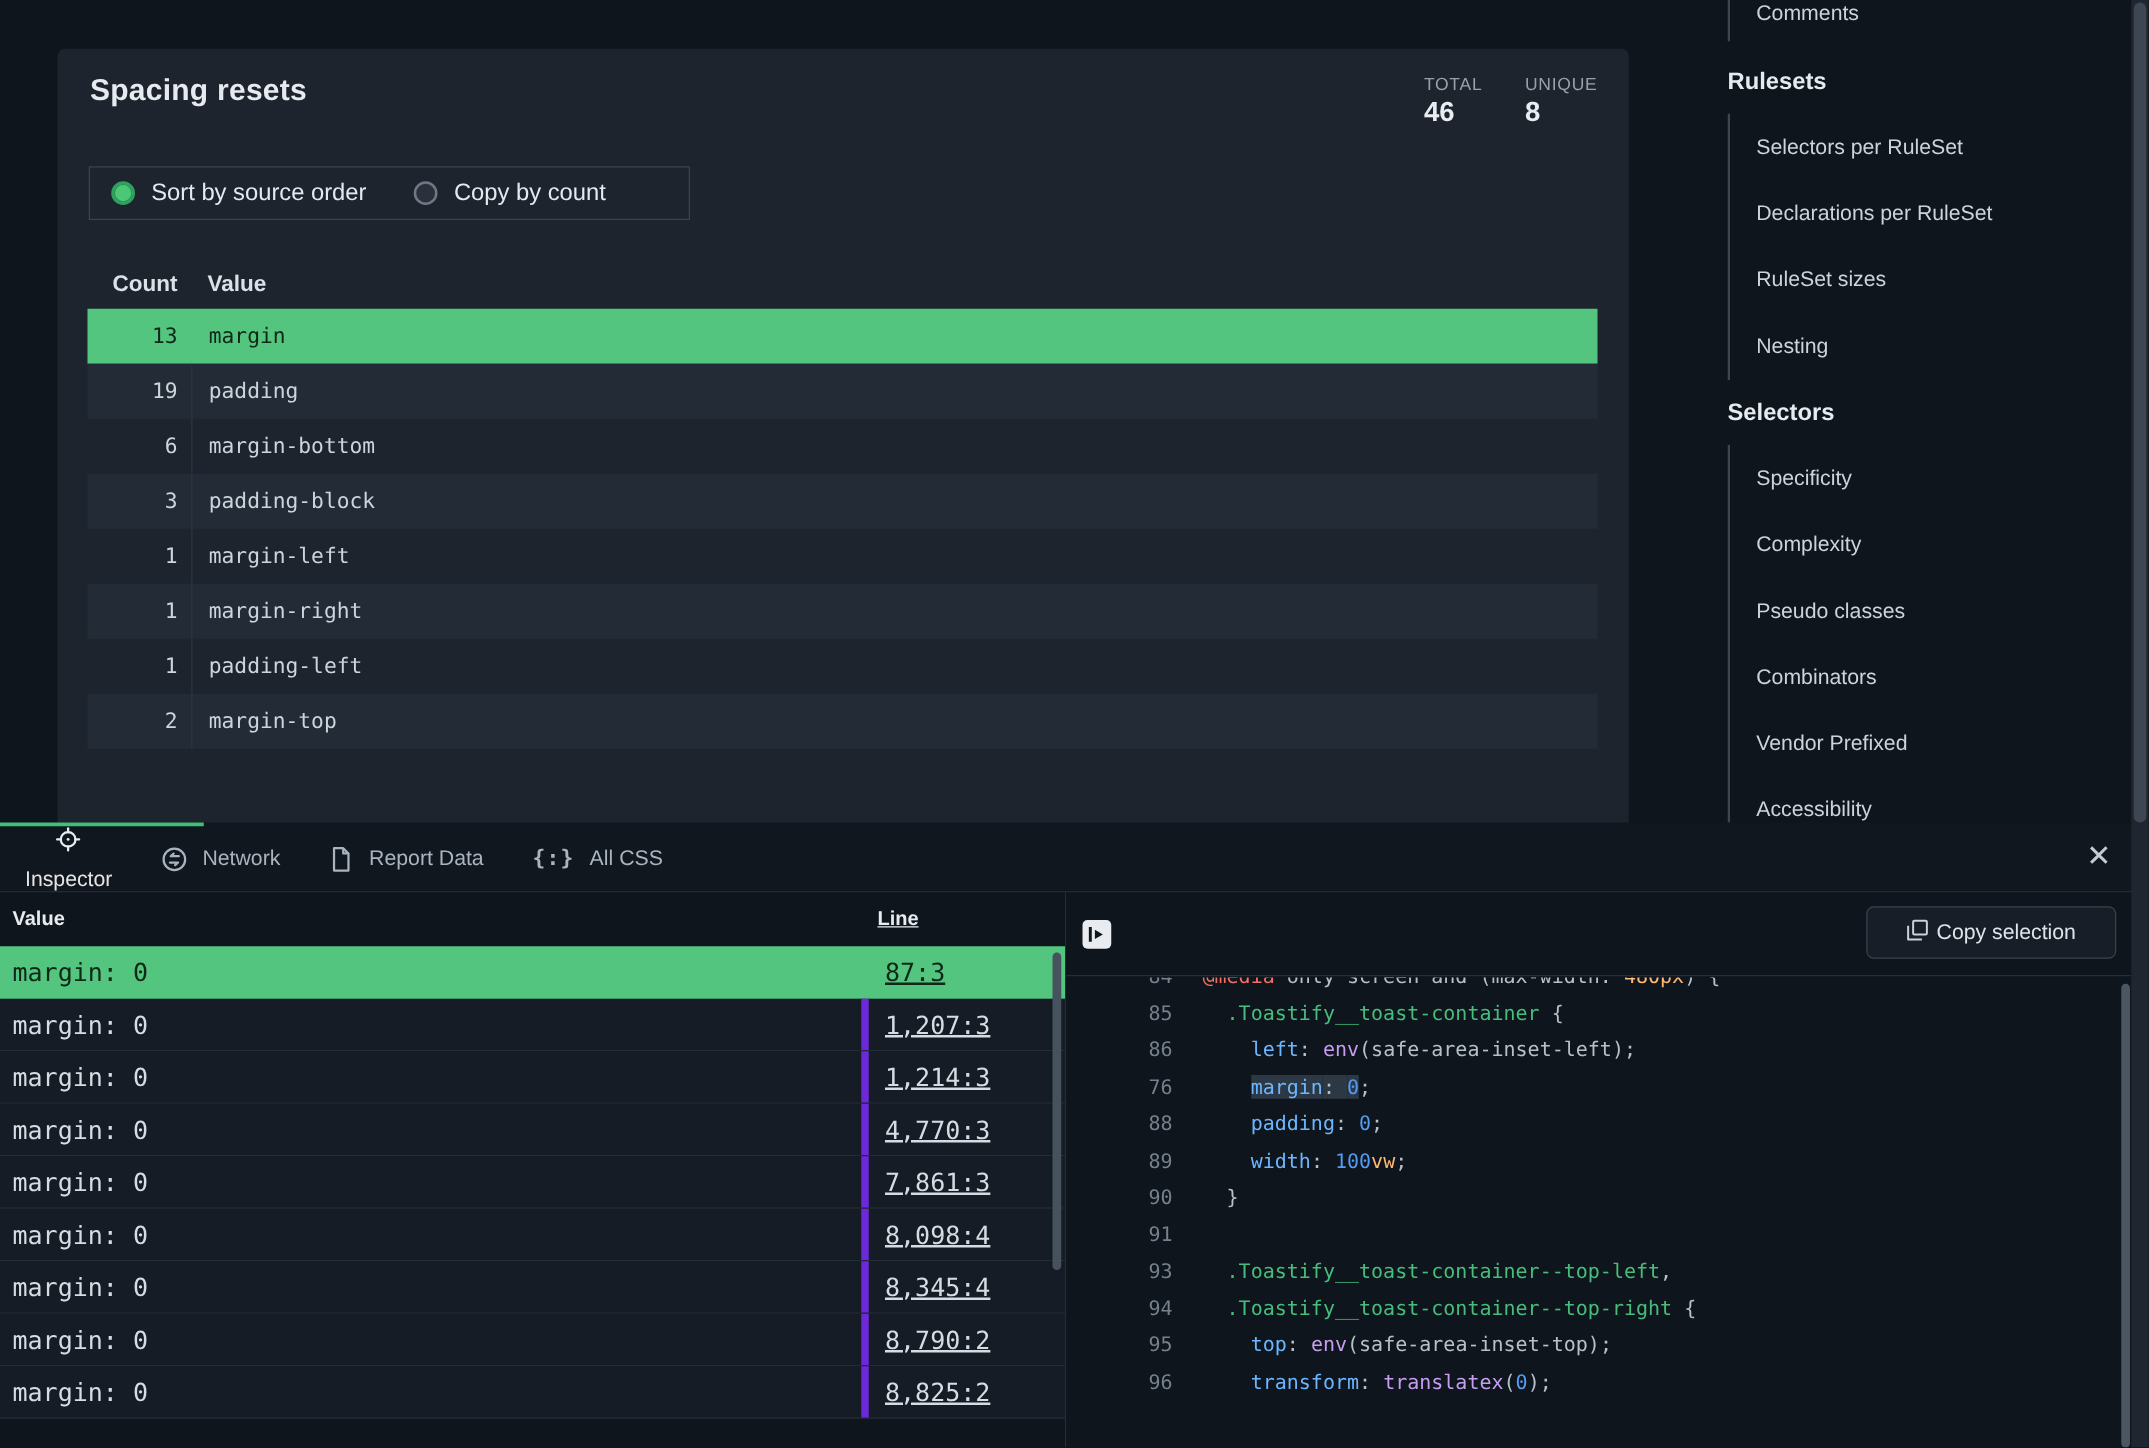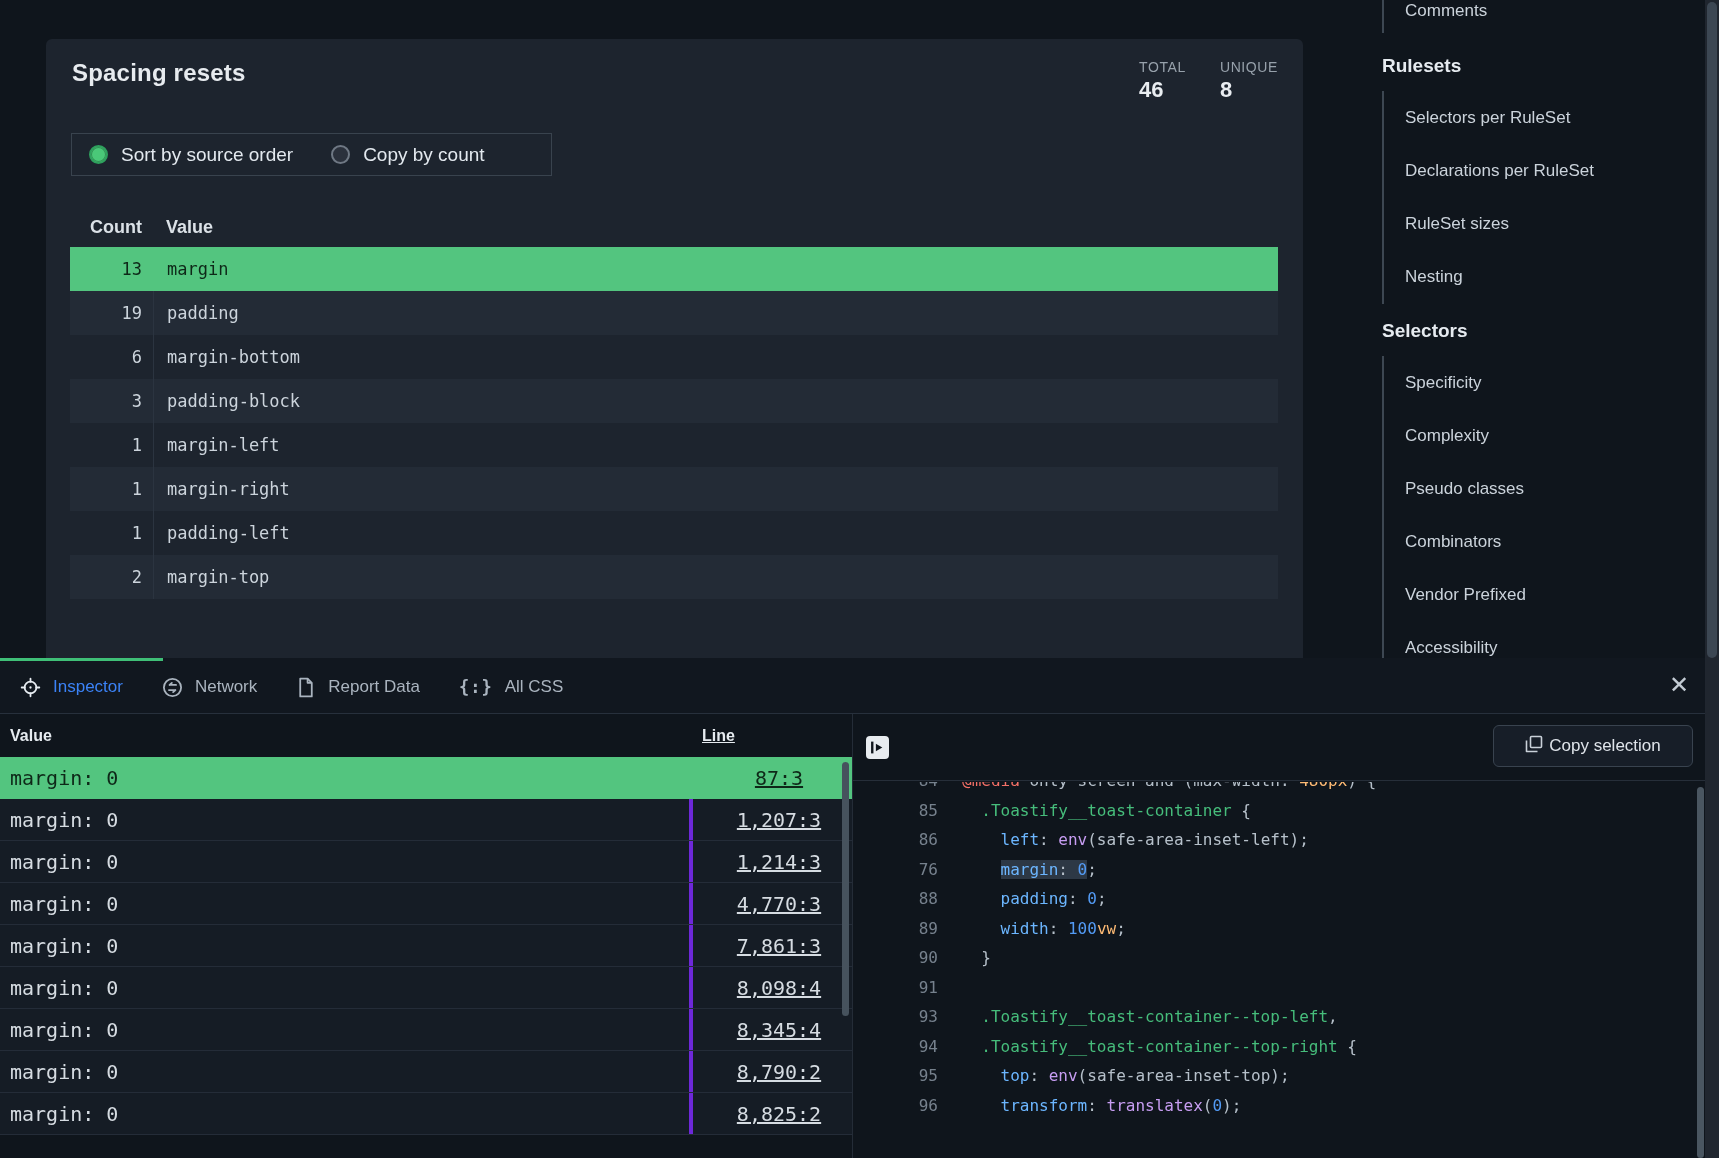--- a/index.html
+++ b/index.html
@@ -56,35 +56,35 @@
 
   
   .win-scroll { position:absolute; left:1705px; top:0; width:14px; height:1158px; background:#20262f; }
   .win-thumb  { position:absolute; left:2px; top:2px; width:10px; height:656px; background:#3c4753; border-radius:5px; }
 
   
   .bottom { position:absolute; left:0; top:658px; width:1719px; height:500px; background:#11171f; }
   .tab-indicator { position:absolute; left:0; top:0; width:163px; height:3px; background:#3fbf77; }
   .tabbar { position:absolute; left:0; top:3px; width:1719px; height:52px; display:flex; align-items:center; gap:39px; padding-left:20px; }
   .tab { display:flex; align-items:center; gap:12px; font-size:17px; color:#aab4bf; cursor:pointer; }
-  .tab.active { color:#3b82f6; }
+  .tab.active { color:#e5e5e5;flex-direction:column; }
   .tab svg { display:block; }
   .braces-glyph { font-family:"DejaVu Sans Mono", monospace; font-size:17px; font-weight:700; letter-spacing:1px; }
   .close-btn { position:absolute; left:1662px; top:10px; width:34px; height:34px; display:flex; align-items:center; justify-content:center;
                font-size:24px; color:#c3cbd3; cursor:pointer; }
   .tabbar-border { position:absolute; left:0; top:55px; width:1719px; height:1px; background:#27303c; }
 
   
   .results { position:absolute; left:0; top:56px; width:852px; height:444px; background:#0f151c; }
   .res-header { display:flex; height:43px; align-items:center; font-size:16px; font-weight:700; color:#e6ebf0; }
   .res-hdr-value { width:689px; padding-left:10px; }
   .res-hdr-line  { padding-left:13px; text-decoration:underline; }
   .res-row { display:flex; height:42px; align-items:center; background:#151c25; border-bottom:1px solid #242c38; font-size:20px; color:#d6dce2; cursor:pointer; }
   .res-val { width:689px; padding-left:10px; }
-  .res-line { flex:1; height:100%; display:flex; align-items:center; padding-left:13px; border-left:4px solid #6d28d9;justify-content:center; }
+  .res-line { flex:1; height:100%; display:flex; align-items:center; padding-left:13px; border-left:6px solid #6d28d9; }
   .res-line a { color:#d6dce2; text-decoration:underline; }
   .res-row.hl { background:#53c57f; border-bottom-color:#53c57f; color:#0e2818; }
   .res-row.hl .res-line { border-left-color:transparent; }
   .res-row.hl .res-line a { color:#0e2818; }
   .res-scroll-thumb { position:absolute; left:842px; top:48px; width:7px; height:254px; background:#46525d; border-radius:4px; }
 
   .pane-divider { position:absolute; left:852px; top:56px; width:1px; height:444px; background:#242c37; }
 
   
   .codepane { position:absolute; left:853px; top:56px; width:852px; height:444px; background:#0f151c; }

